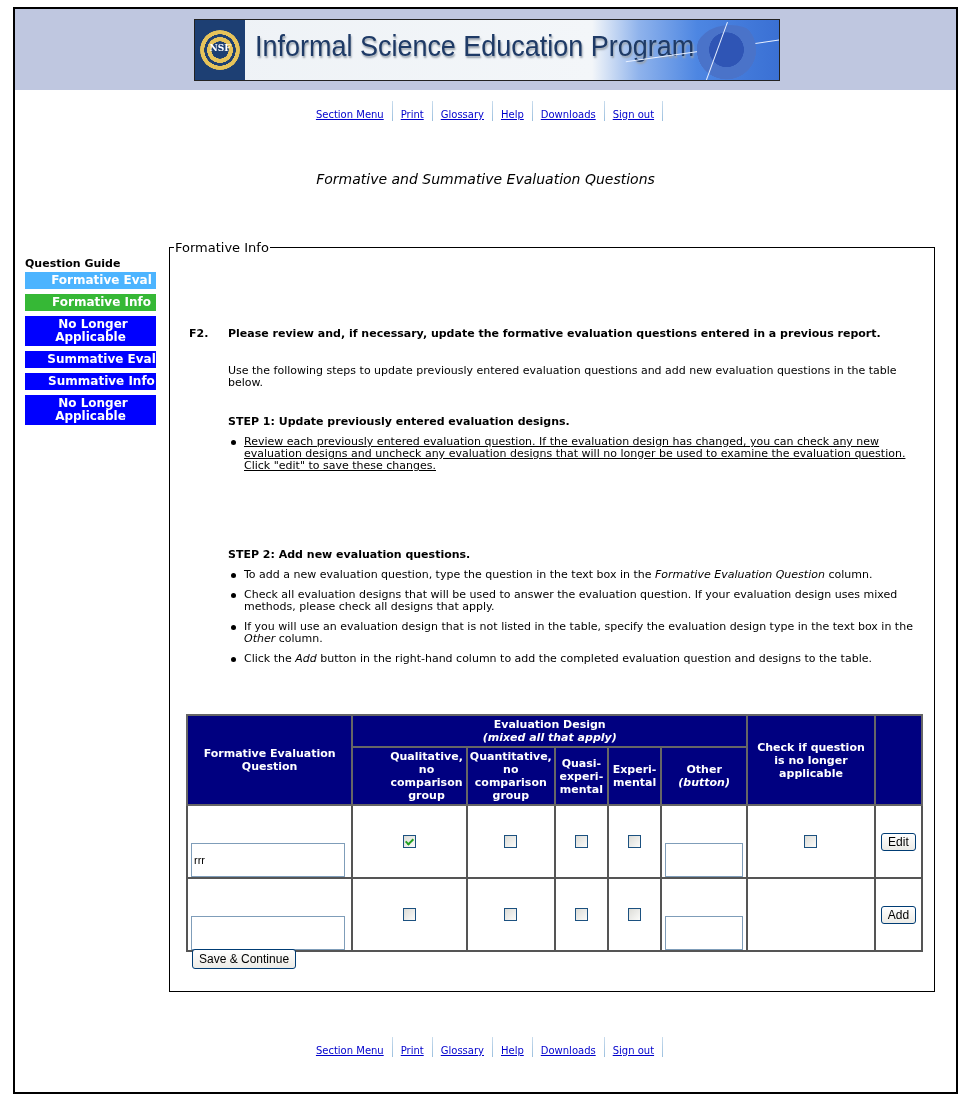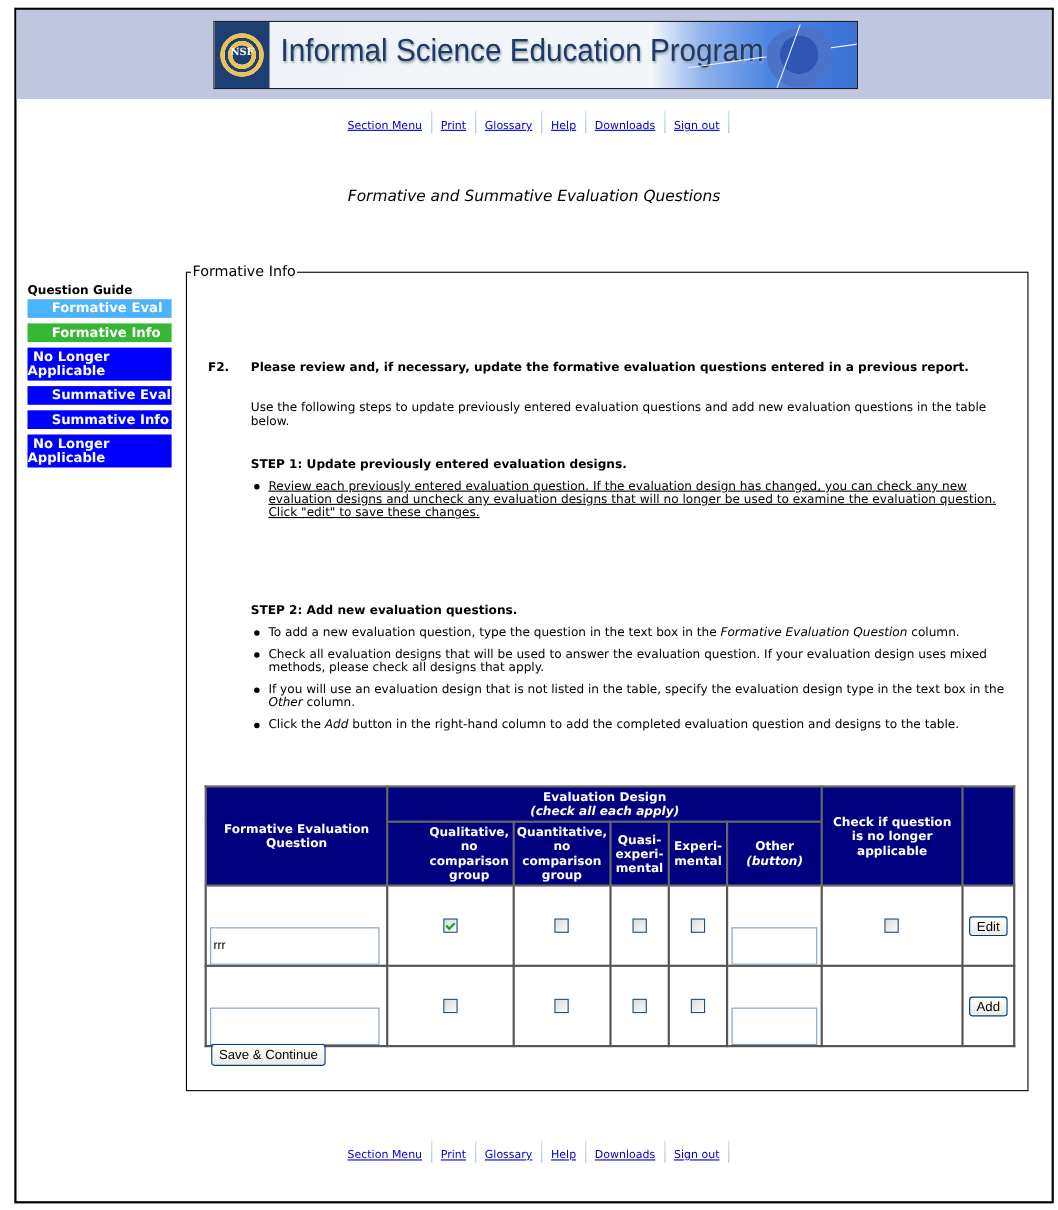--- a/index.html
+++ b/index.html
@@ -19,21 +19,21 @@
   .nav .item { display:flex; align-items:flex-end; }
   .nav a { color:#0000cc; text-decoration:underline; padding:0 8px; cursor:pointer; line-height:12px; }
   .nav .sep { width:1px; height:20px; background:linear-gradient(#c9dced,#9cc0df); }
   .nav.top { top:92px; }
   .nav.bottom { top:1028px; }
 
   .page-title { position:absolute; left:0; top:162px; width:941px; text-align:center; font-size:14px;font-style:italic; }
 
   .sidebar { position:absolute; left:10px; top:248px; width:131px; }
   .sidebar .guide-label { font-size:11px; font-weight:bold; margin-bottom:2px; }
-  .sidebar .btn { display:block; color:#fff; font-weight:bold; font-size:12px; line-height:13px; padding:2px 0 2px 22px; margin-bottom:5px; cursor:pointer; }
+  .sidebar .btn { display:block; color:#fff; font-weight:bold; font-size:12px; line-height:13px; padding:2px 0 2px 22px; margin-bottom:5px; cursor:pointer;text-align:center; }
   .sidebar .btn.light { background:#4cb4ff; }
   .sidebar .btn.green { background:#36b836; }
   .sidebar .btn.blue { background:#0000ff; }
   .sidebar .btn.wrap { padding-left:0; text-indent:5px; }
   .sidebar .btn .l2 { display:block; text-indent:0; }
 
   fieldset.panel { position:absolute; left:154px; top:231px; width:766px; height:752px; border:1px solid #000; margin:0; padding:0; box-sizing:border-box; }
   fieldset.panel legend { font-size:13px; padding:0 1px; margin-left:4px; }
   .content { position:absolute; left:0; top:0; width:766px; }
   .q-num { position:absolute; left:19px; top:72px; font-size:11px; font-weight:bold; }
@@ -129,21 +129,21 @@
         <li><span>If you will use an evaluation design that is not listed in the table, specify the evaluation design type in the text box in the </span><em>Other</em><span> column.</span></li>
         <li><span>Click the </span><em>Add</em><span> button in the right-hand column to add the completed evaluation question and designs to the table.</span></li>
       </ul>
 
       <table class="grid">
         <thead>
           <tr>
             <th rowspan="2" style="width:160px;">Formative Evaluation Question</th>
             <th colspan="5">
               <div>Evaluation Design</div>
-              <div style="font-style:italic;">(check all each apply)</div>
+              <div style="font-style:italic;">(mixed all that apply)</div>
             </th>
             <th rowspan="2" style="width:135px;">Check if question is no longer applicable</th>
             <th rowspan="2" style="width:42px;"></th>
           </tr>
           <tr>
             <th style="width:75px;padding-left:36px;">Qualitative, no comparison group</th>
             <th style="width:80px;">Quantitative, no comparison group</th>
             <th style="width:48px;">Quasi-experi-mental</th>
             <th style="width:48px;">Experi-mental</th>
             <th style="width:80px;">

